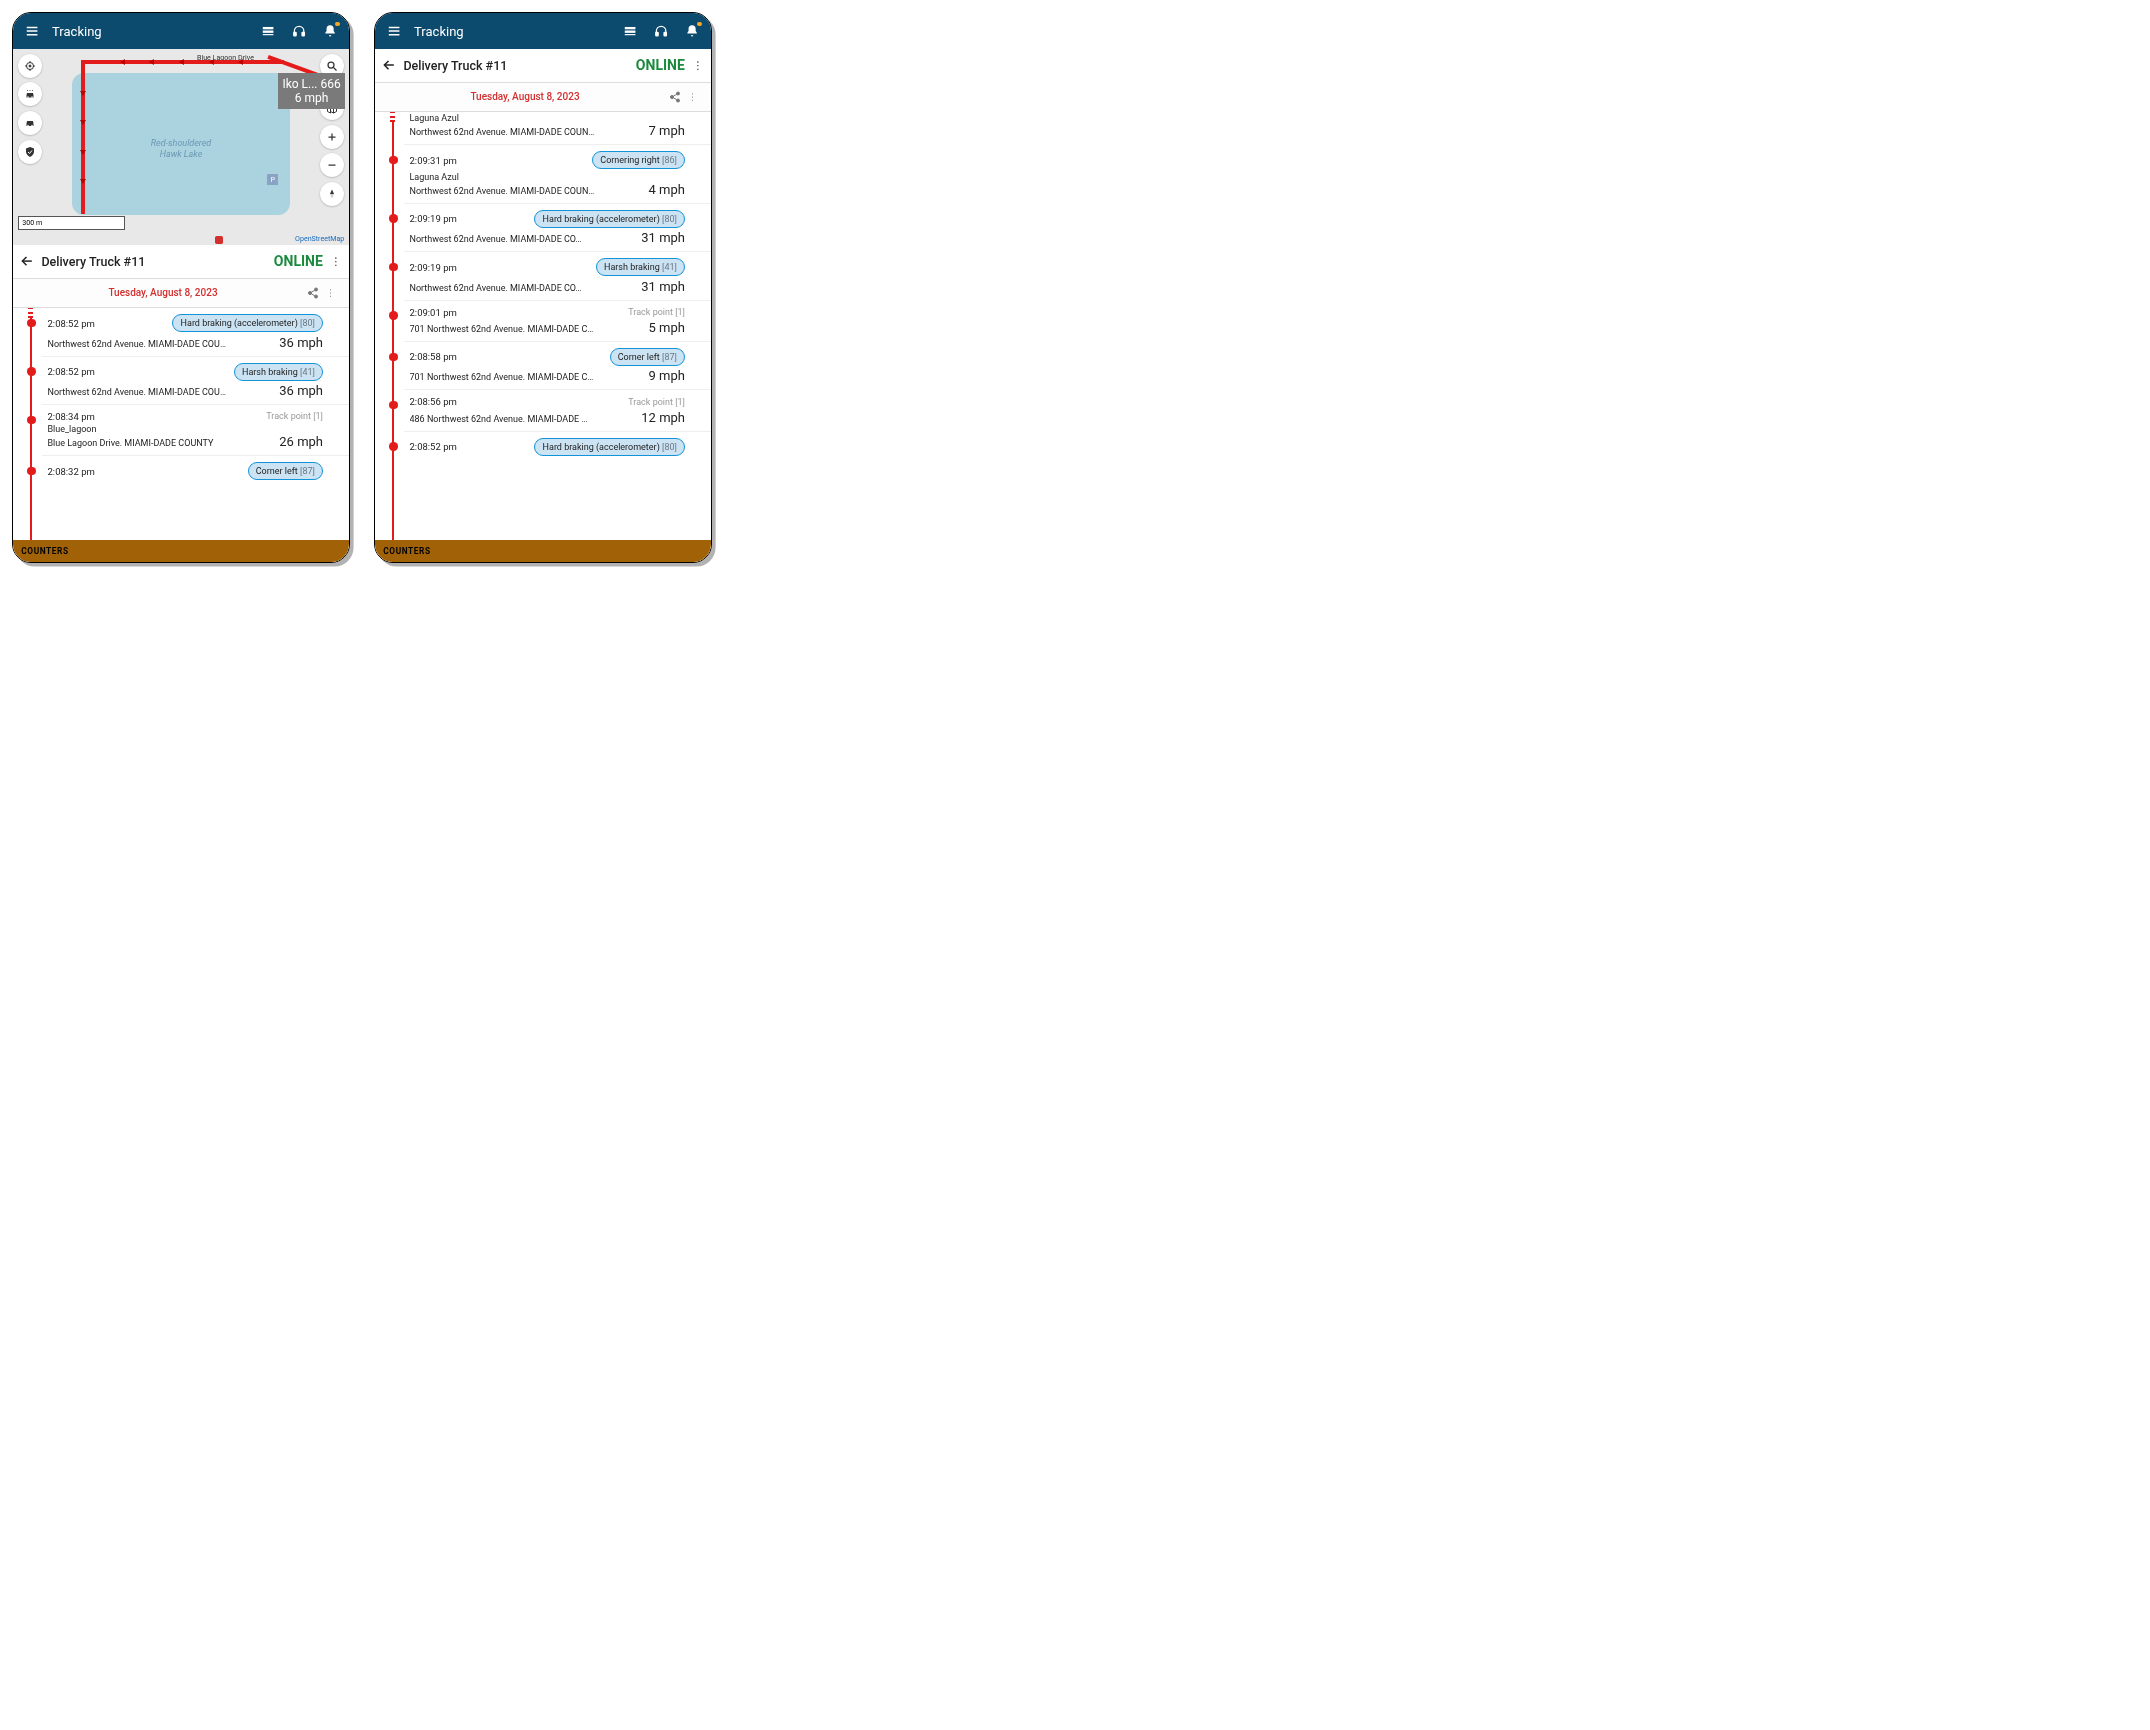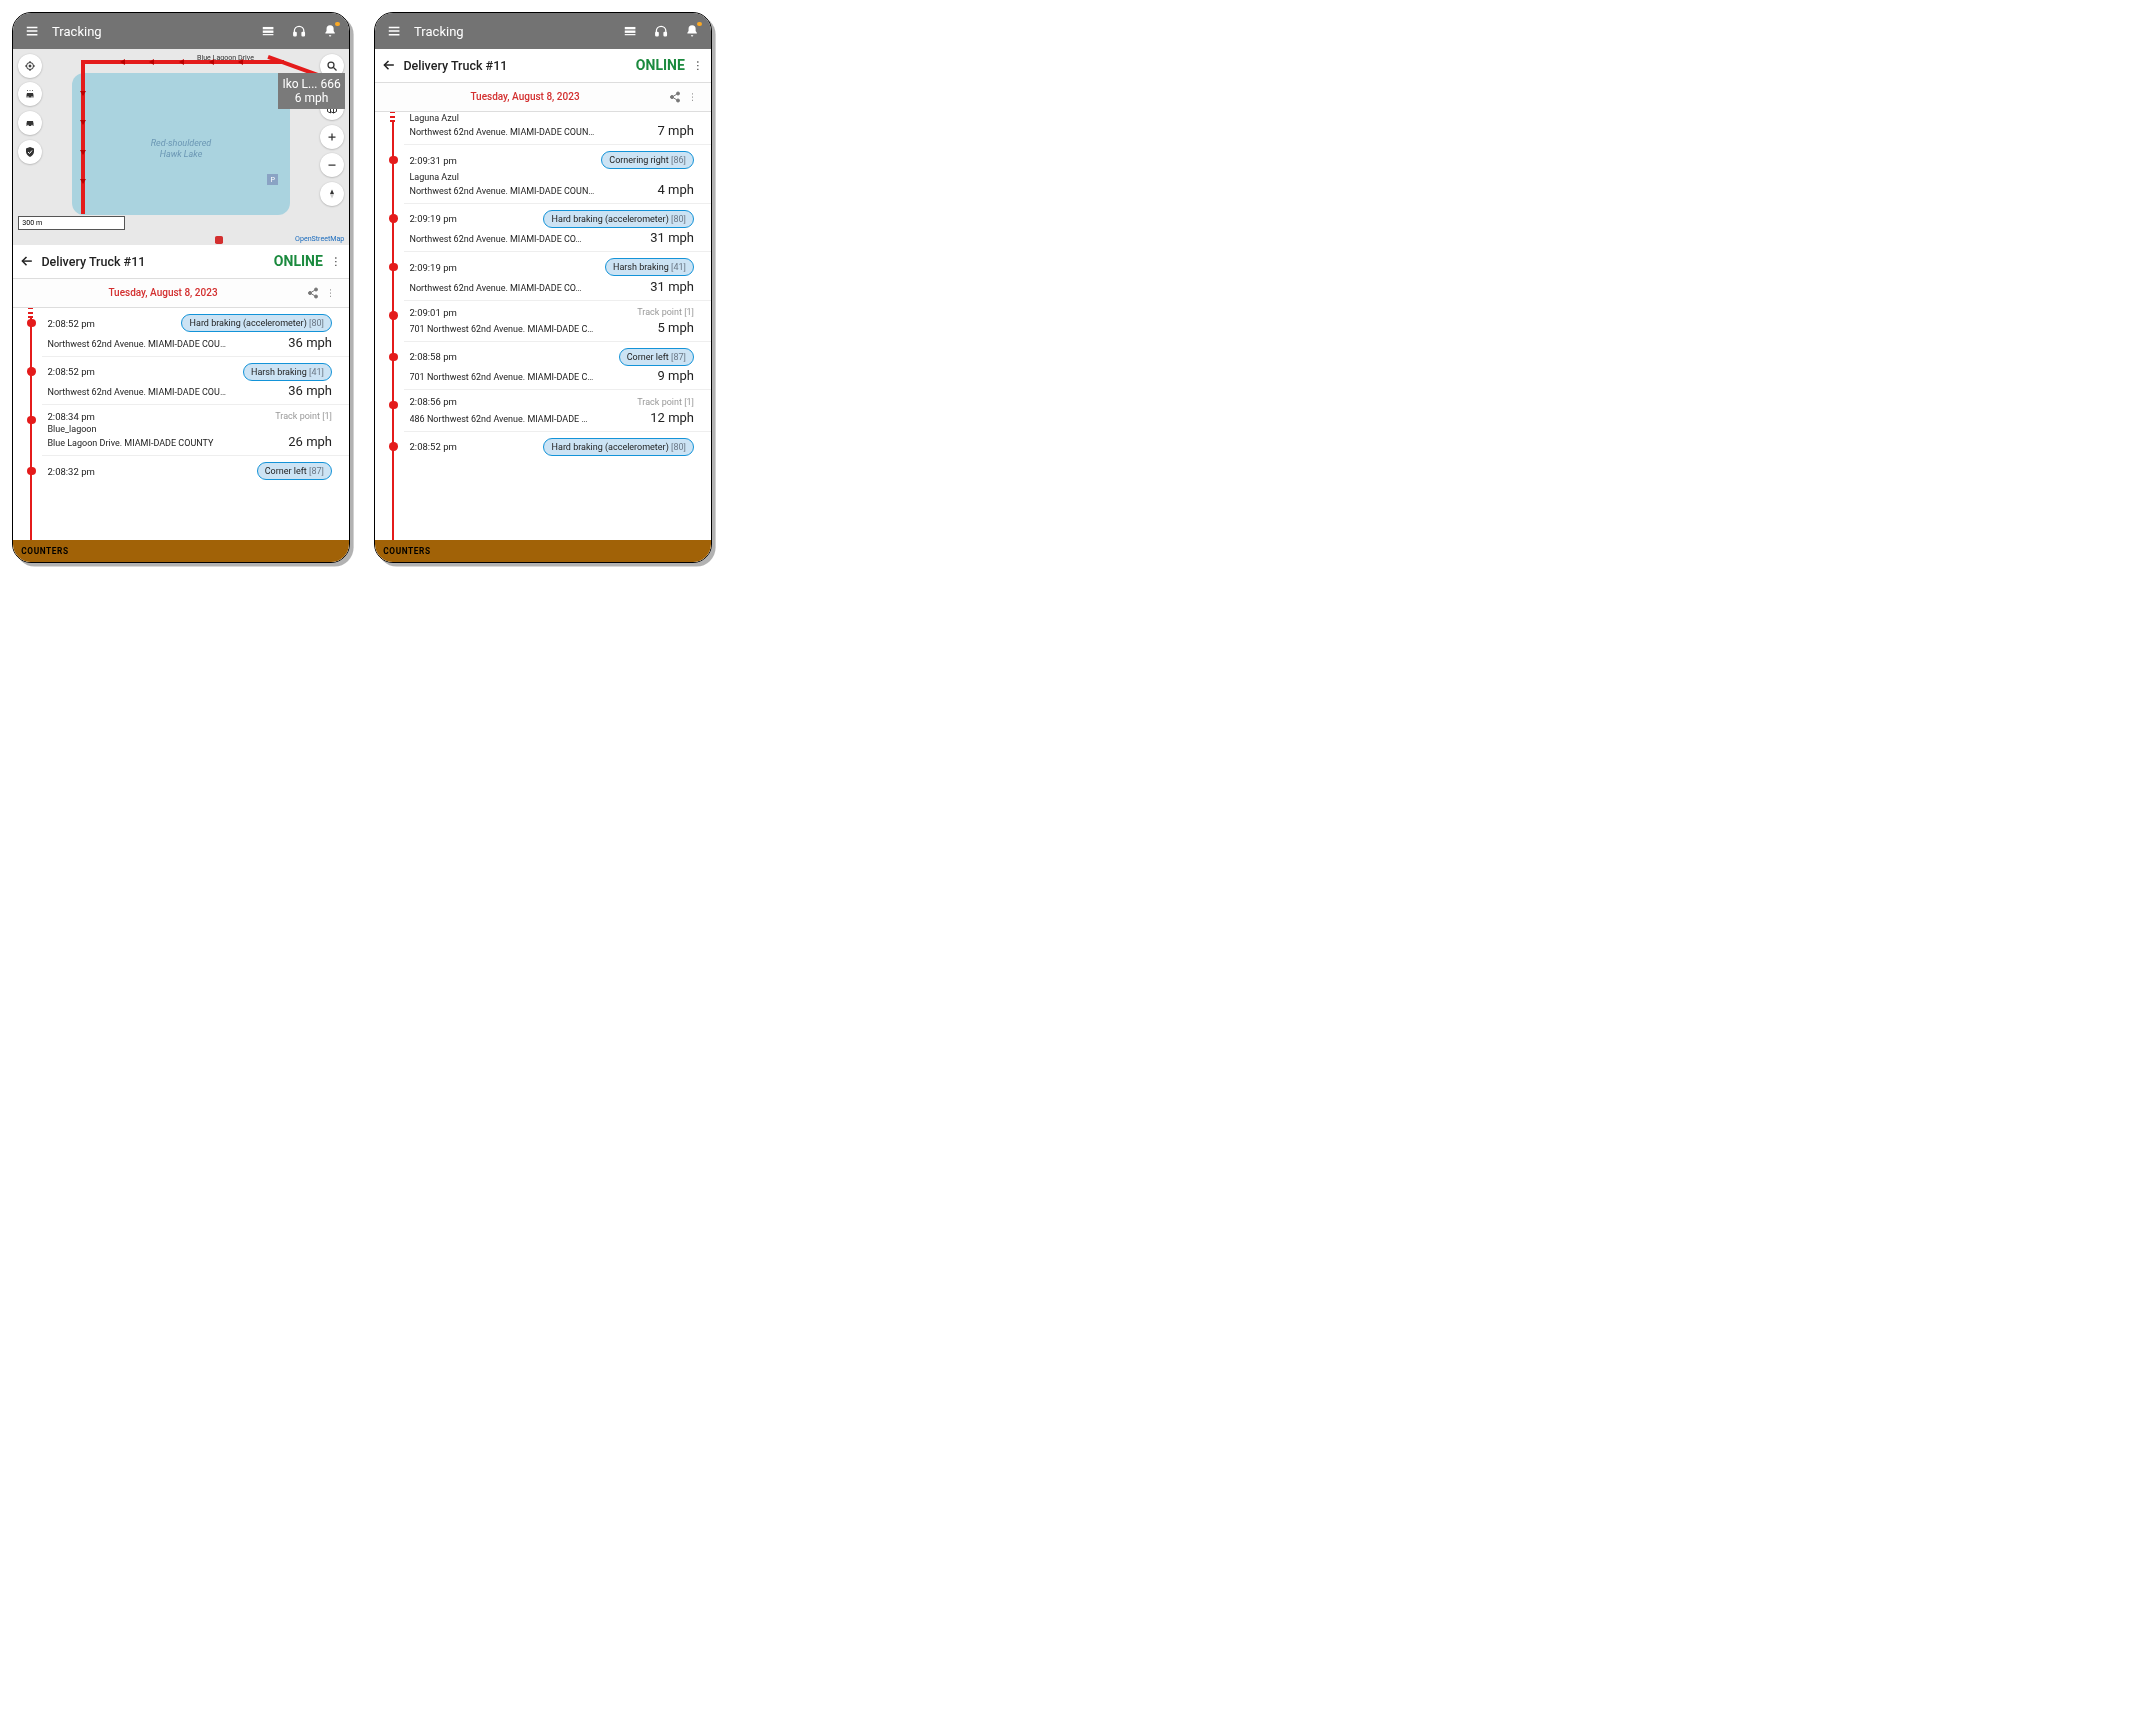--- a/index.html
+++ b/index.html
@@ -16,21 +16,21 @@
     background: #fff;
     border: 1.8px solid #000;
     border-radius: 19px;
     overflow: hidden;
     position: relative;
     box-shadow: 3.6px 3.6px 0 rgba(0,0,0,0.3);
     display: flex;
     flex-direction: column;
   }
   .appbar {
-    background: #737373;
+    background: #0c4a6e;
     color: #fff;
     height: 36px;
     display: flex;
     align-items: center;
     padding: 0 8.3px;
     gap: 9.5px;
     flex-shrink: 0;
   }
   .appbar .title {
     font-size: 13px;
@@ -250,21 +250,21 @@
     bottom: 0;
     width: 2.4px;
     background: #e41b1b;
   }
   .timeline-axis .dash-top {
     position: absolute; top:-1.2px; left:-1.2px; width:4.7px; height:10.7px;
     background: repeating-linear-gradient(#e41b1b 0 2.4px, #fff 2.4px 4.7px);
   }
   .ev-row {
     border-bottom: 0.6px solid #eee;
-    padding: 6px 17px 6px 6px;
+    padding: 6px 26px 6px 6px;
     position: relative;
   }
   .ev-row .dot {
     position: absolute;
     left: -14.2px;
     top: 10.7px;
     width: 8.3px;
     height: 8.3px;
     background: #e41b1b;
     border-radius: 50%;

